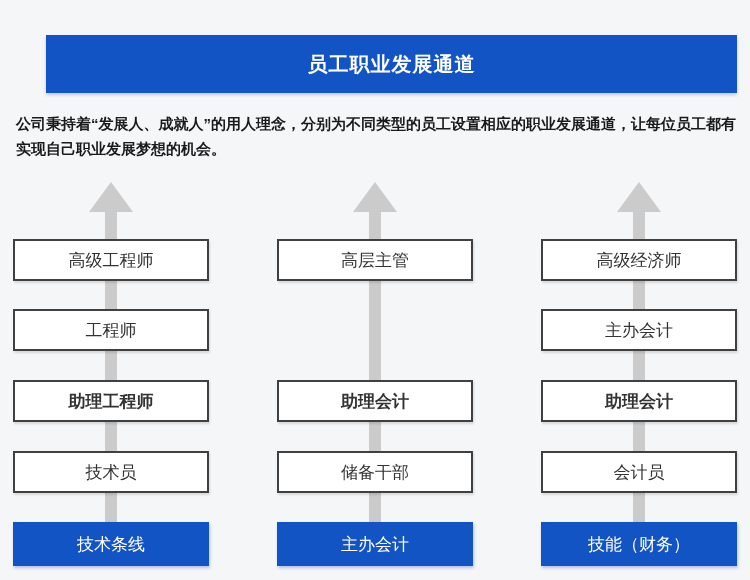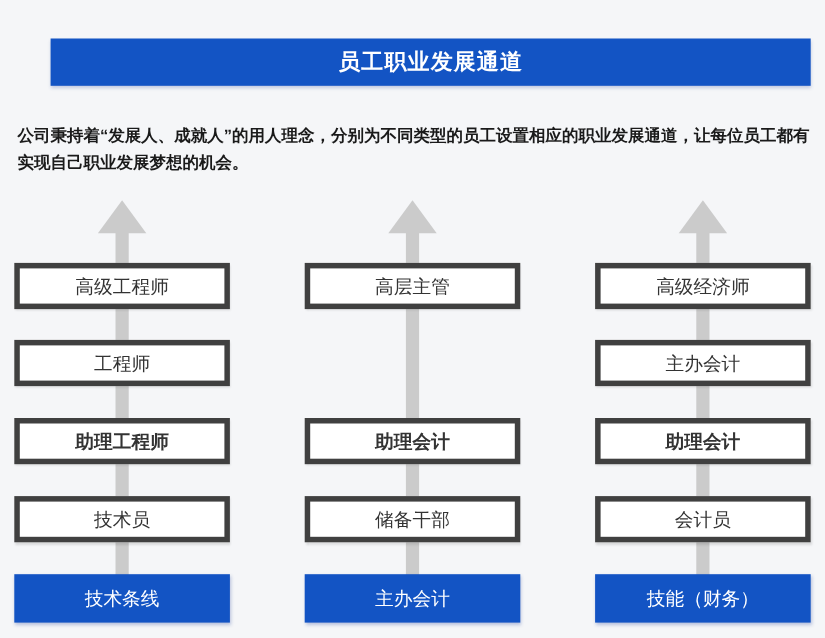--- a/index.html
+++ b/index.html
@@ -12,21 +12,21 @@
     background: #f5f6f8;
     overflow: hidden;
     font-family: "Liberation Sans", sans-serif;
     position: relative;
   }
   .banner {
     position: absolute;
     left: 13px;
     right: 13px;
     top: 35px;
-    height: 43px;
+    height: 58px;
     background: #1354c4;
     box-shadow: 0 2px 3px rgba(40, 70, 160, 0.25);
     display: flex;
     align-items: center;
     justify-content: center;
     margin-left: 33px;
   }
   .banner .title {
     color: #ffffff;
     font-size: 20px;
@@ -80,21 +80,21 @@
     background: #cbcbcb;
     z-index: 0;
   }
   .level-box {
     position: absolute;
     left: 0;
     width: 196px;
     height: 42px;
     box-sizing: border-box;
     background: #ffffff;
-    border: 5px solid #404040;
+    border: 2px solid #404040;
     box-shadow: 1px 2px 2px rgba(0, 0, 0, 0.12);
     display: flex;
     align-items: center;
     justify-content: center;
     font-size: 17px;
     color: #333333;
     z-index: 1;
   }
   .level-1 { top: 57px; }
   .level-2 { top: 127px; }

